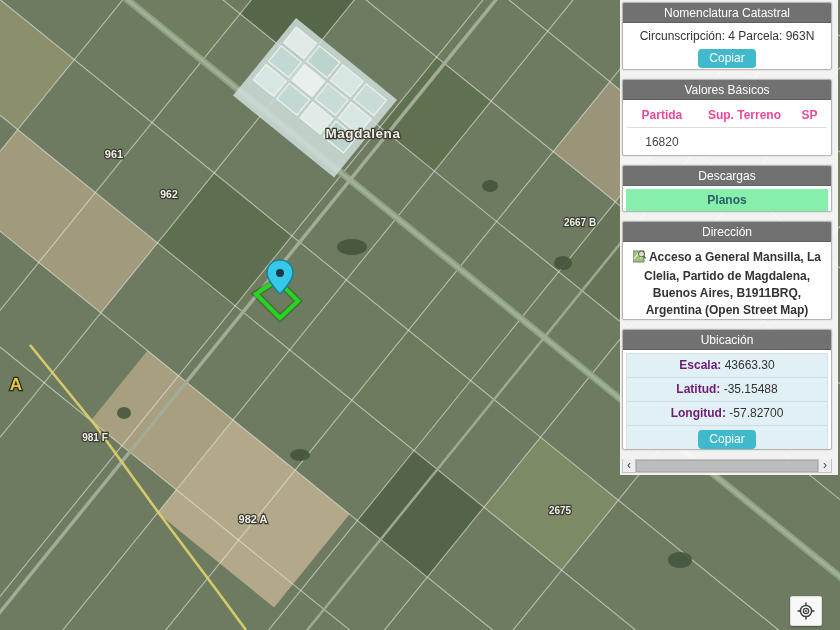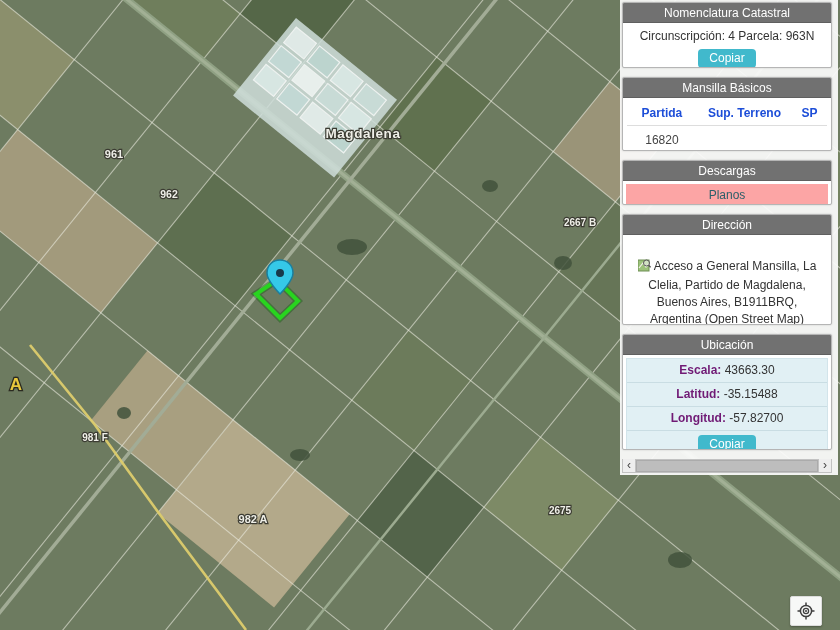--- a/index.html
+++ b/index.html
@@ -15,24 +15,24 @@
   .card{background:#fff;border:1px solid #b5b5b5;border-radius:2px;
         margin-bottom:9px;box-shadow:0 0 2px rgba(0,0,0,.18);overflow:hidden;}
   .card-header{background:#717171;color:#fff;font-size:12px;text-align:center;
                padding:3px 0 2px 0;border-bottom:1px solid #5f5f5f;}
   .card-body{font-size:12px;color:#333;text-align:center;}
   .nom-body{padding:5px 4px 5px;line-height:17px;}
   .btn-copy{display:inline-block;background:#41b9cc;color:#fff;border:none;
             border-radius:4px;font-size:12px;padding:2px 11px 3px;margin:4px 0 1px;
             font-family:"Liberation Sans",sans-serif;cursor:pointer;}
   .val-table{display:grid;grid-template-columns:1.1fr 1.5fr .55fr;padding:2px 4px 6px;}
-  .val-table .h{font-weight:bold;color:#1d4ed8;padding:6px 2px 5px;border-bottom:1px solid #ddd;}
+  .val-table .h{font-weight:bold;color:#ec4899;padding:6px 2px 5px;border-bottom:1px solid #ddd;}
   .val-table .c{padding:7px 2px 6px;color:#444;}
-  .planos-row{background:#fca5a5;margin:3px;padding:4px 0;color:#2b5f69;cursor:pointer;}
-  .dir-body{padding:23px 9px 8px;line-height:17px;color:#333;}
+  .planos-row{background:#86efac;margin:3px;padding:4px 0;color:#2b5f69;cursor:pointer;font-weight:bold;}
+  .dir-body{padding:7px 9px 8px;line-height:17px;color:#333;font-weight:bold;}
   .dir-icon{display:inline-block;vertical-align:-2px;margin-right:3px;}
   .ubi-body{background:#e1f0f4;margin:3px;border:1px solid #d2e4ea;}
   .ubi-row{padding:4px 0 5px;border-bottom:1px solid #c9dde3;}
   .ubi-row b{color:#701a75;}
   .ubi-btnrow{padding:4px 0 5px;}
   .hscroll{position:relative;height:13px;background:#d8d8d8;border:1px solid #c2c2c2;
            margin:0 0 2px 0;}
   .hscroll .arrow{position:absolute;top:-1px;width:12px;height:13px;line-height:12px;
                   text-align:center;font-size:12px;color:#444;background:#eee;cursor:pointer;}
   .hscroll .arrow.left{left:0;border-right:1px solid #c2c2c2;}
@@ -161,21 +161,21 @@
 
     <div class="card">
       <div class="card-header">Nomenclatura Catastral</div>
       <div class="card-body nom-body">
         <div>Circunscripción: 4 Parcela: 963N</div>
         <button class="btn-copy">Copiar</button>
       </div>
     </div>
 
     <div class="card">
-      <div class="card-header">Mansilla Básicos</div>
+      <div class="card-header">Valores Básicos</div>
       <div class="card-body val-table">
         <div class="h">Partida</div>
         <div class="h">Sup. Terreno</div>
         <div class="h">SP</div>
         <div class="c">16820</div>
         <div class="c"></div>
       </div>
     </div>
 
     <div class="card">

